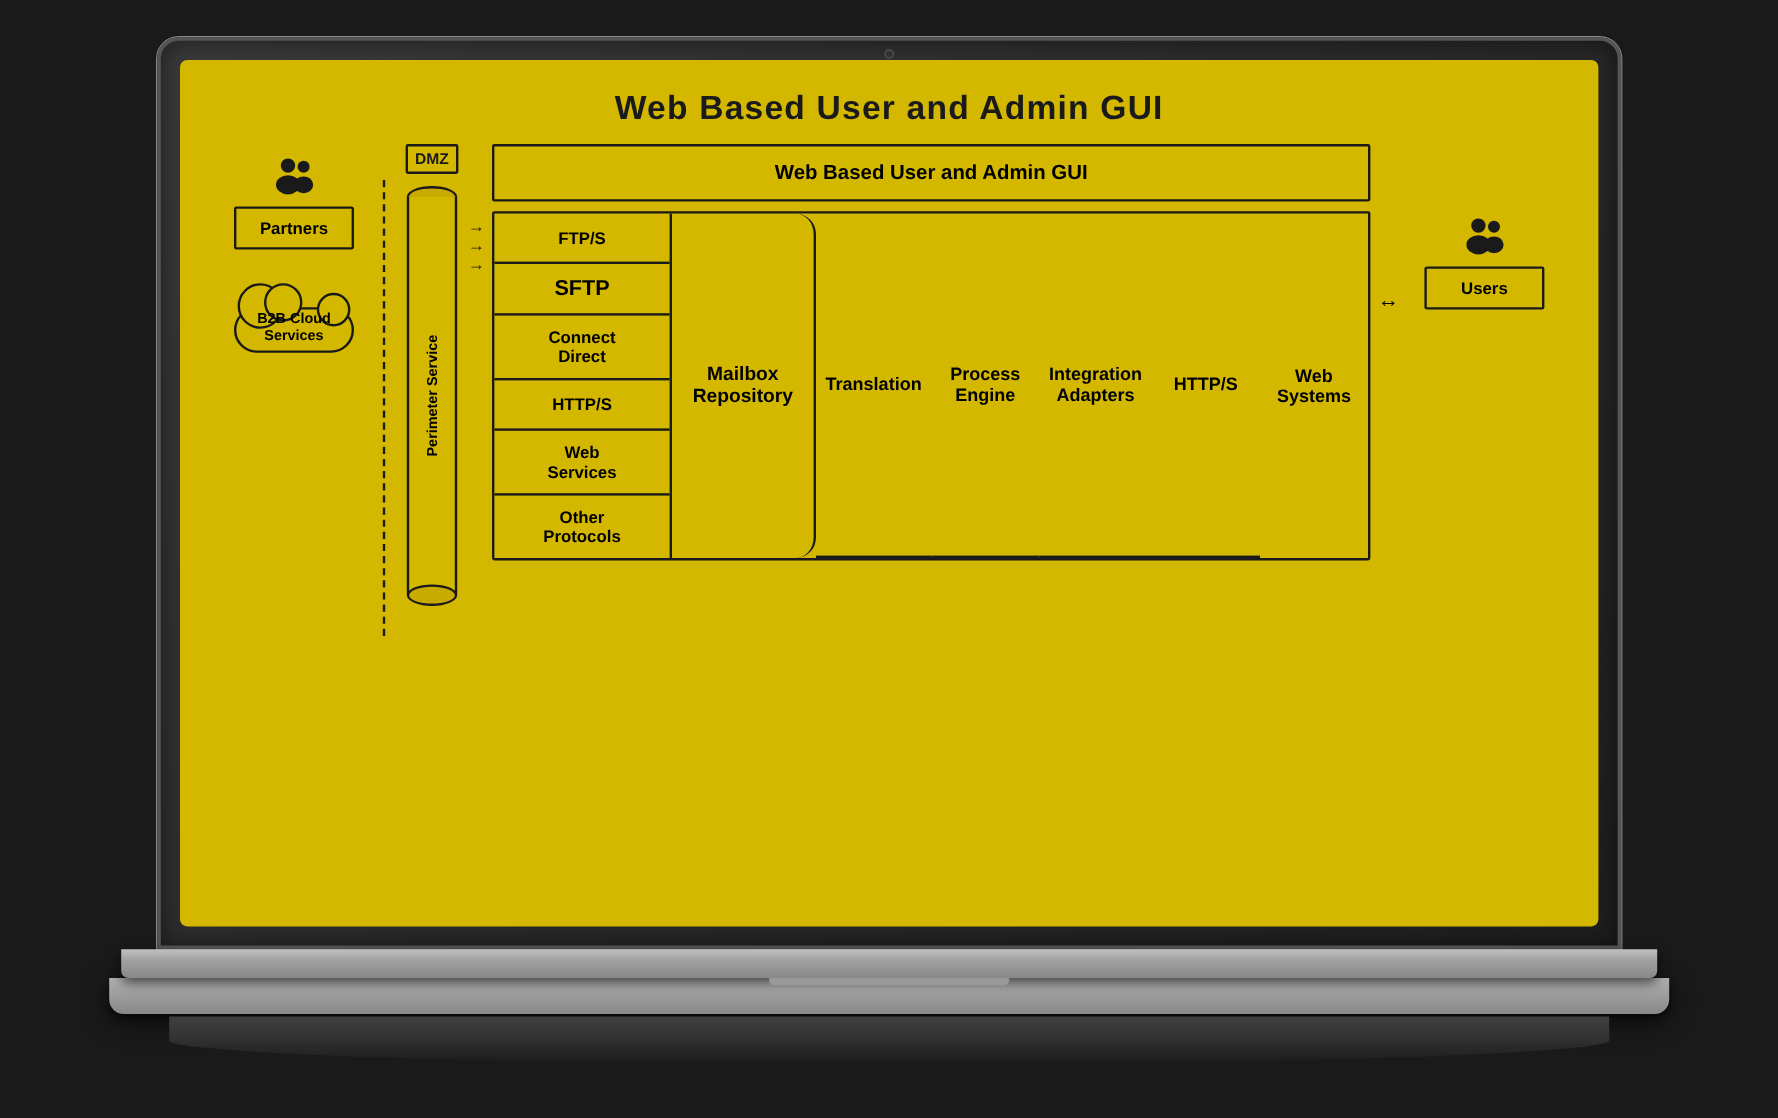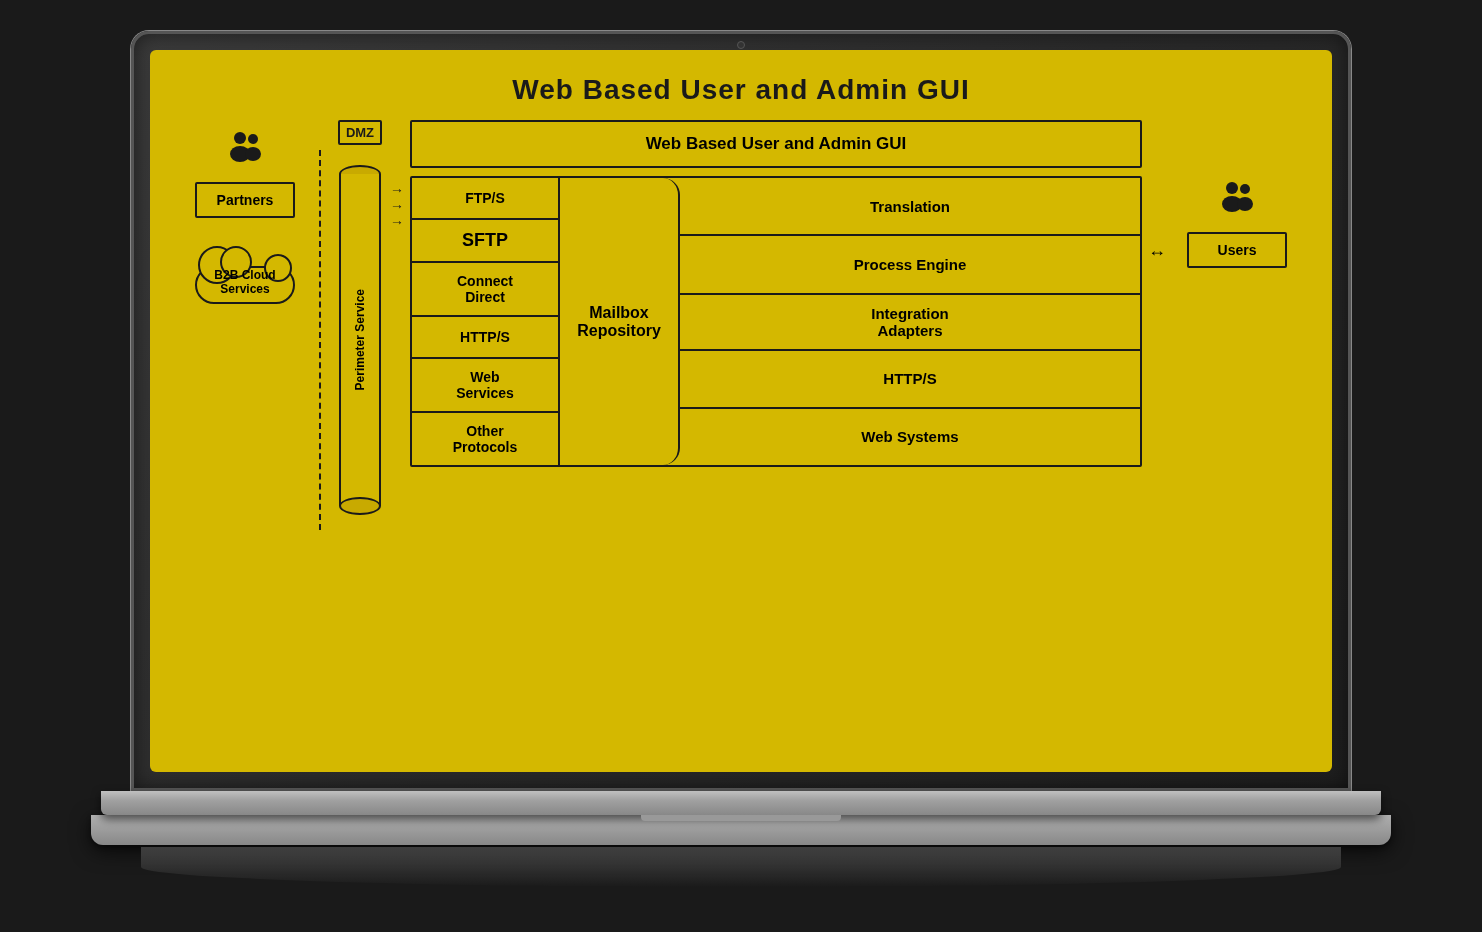--- a/index.html
+++ b/index.html
@@ -145,21 +145,21 @@
       display: flex;
       flex-direction: column;
       align-items: center;
       gap: 10px;
     }
 
     .entity-item {
       display: flex;
       flex-direction: column;
       align-items: center;
-      gap: 17px;
+      gap: 7px;
     }
 
     .people-svg {
       width: 50px;
       height: 35px;
     }
   </style>
 </head>
 <body>
 
@@ -196,21 +196,21 @@
             </div>
           </div>
 
 
         </div>
 
         <div style="display:flex; flex-direction:column; align-items:center; width:20px; flex-shrink:0; padding-top:30px;">
           <div style="border-left:2px dashed #1a1a1a; height:380px;"></div>
         </div>
 
-        <div style="display:flex; flex-direction:column; align-items:center; width:60px; flex-shrink:0; padding-top:0;gap:10px;">
+        <div style="display:flex; flex-direction:column; align-items:center; width:60px; flex-shrink:0; padding-top:0;">
           <div class="dmz-label">DMZ</div>
 
           <div style="position:relative; width:42px; height:350px; margin-top:4px;">
 
             <div style="position:absolute; top:0; left:0; width:42px; height:18px; border:2.5px solid #1a1a1a; border-radius:50%; background:#c8aa00;"></div>
 
             <div style="position:absolute; top:9px; left:0; width:42px; height:332px; border-left:2.5px solid #1a1a1a; border-right:2.5px solid #1a1a1a; background:#d4b800; display:flex; align-items:center; justify-content:center;">
               <span style="writing-mode:vertical-rl; transform:rotate(180deg); font-size:12px; font-weight:bold; white-space:nowrap;">Perimeter Service</span>
             </div>
 
@@ -234,21 +234,21 @@
               <div style="border-bottom:2.5px solid #1a1a1a; padding:12px 8px; text-align:center; font-size:14px; font-weight:bold; flex:1; display:flex; align-items:center; justify-content:center;">FTP/S</div>
               <div style="border-bottom:2.5px solid #1a1a1a; padding:10px 8px; text-align:center; font-size:18px; font-weight:bold; flex:1; display:flex; align-items:center; justify-content:center;">SFTP</div>
               <div style="border-bottom:2.5px solid #1a1a1a; padding:10px 24px; text-align:center; font-size:14px; font-weight:bold; flex:1; display:flex; align-items:center; justify-content:center;">Connect<br>Direct</div>
               <div style="border-bottom:2.5px solid #1a1a1a; padding:12px 8px; text-align:center; font-size:14px; font-weight:bold; flex:1; display:flex; align-items:center; justify-content:center;">HTTP/S</div>
               <div style="border-bottom:2.5px solid #1a1a1a; padding:10px 8px; text-align:center; font-size:14px; font-weight:bold; flex:1; display:flex; align-items:center; justify-content:center;">Web<br>Services</div>
               <div style="padding:10px 8px; text-align:center; font-size:14px; font-weight:bold; flex:1; display:flex; align-items:center; justify-content:center;">Other<br>Protocols</div>
             </div>
 
             <div style="width:120px; flex-shrink:0; border-right:2.5px solid #1a1a1a; display:flex; align-items:center; justify-content:center; text-align:center; font-size:16px; font-weight:bold; padding:10px;border-radius:17px;">Mailbox<br>Repository</div>
 
-            <div style="display:flex; flex-direction:column; flex:1;">
+            <div style="display:flex; flex:1;">
               <div style="border-bottom:2.5px solid #1a1a1a; padding:12px 8px; text-align:center; font-size:15px; font-weight:bold; flex:1; display:flex; align-items:center; justify-content:center;">Translation</div>
               <div style="border-bottom:2.5px solid #1a1a1a; padding:12px 8px; text-align:center; font-size:15px; font-weight:bold; flex:1; display:flex; align-items:center; justify-content:center;">Process Engine</div>
               <div style="border-bottom:2.5px solid #1a1a1a; padding:10px 8px; text-align:center; font-size:15px; font-weight:bold; flex:1; display:flex; align-items:center; justify-content:center;">Integration<br>Adapters</div>
               <div style="border-bottom:2.5px solid #1a1a1a; padding:12px 8px; text-align:center; font-size:15px; font-weight:bold; flex:1; display:flex; align-items:center; justify-content:center;">HTTP/S</div>
               <div style="padding:12px 8px; text-align:center; font-size:15px; font-weight:bold; flex:1; display:flex; align-items:center; justify-content:center;">Web Systems</div>
             </div>
 
           </div>
         </div>
 

